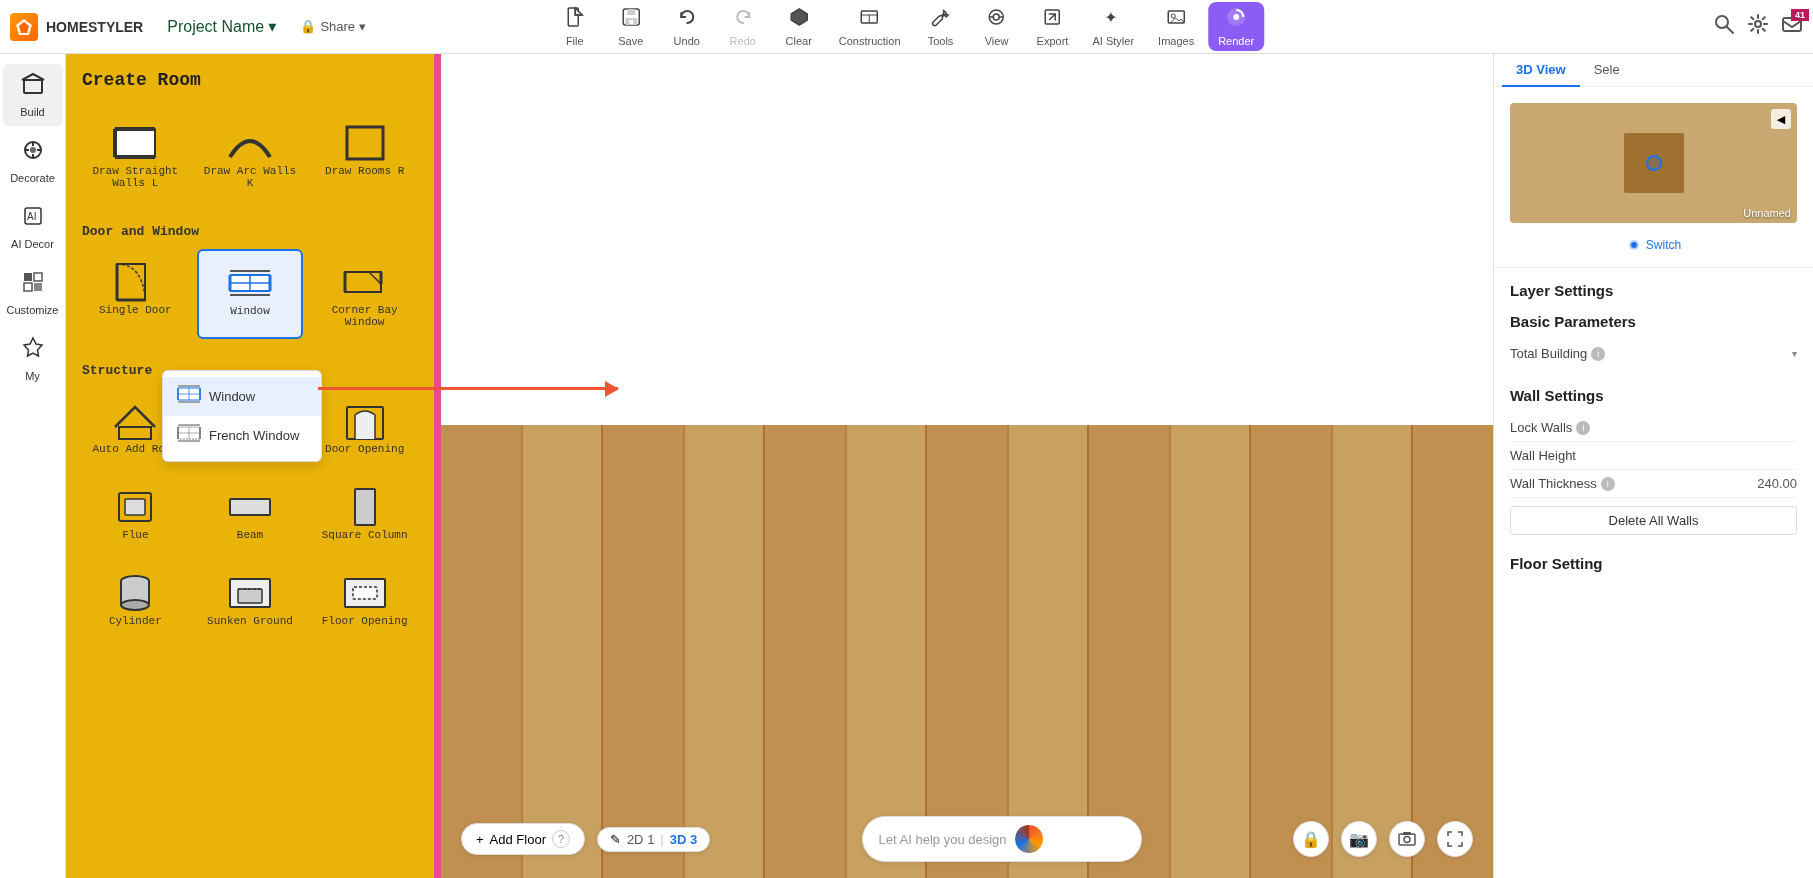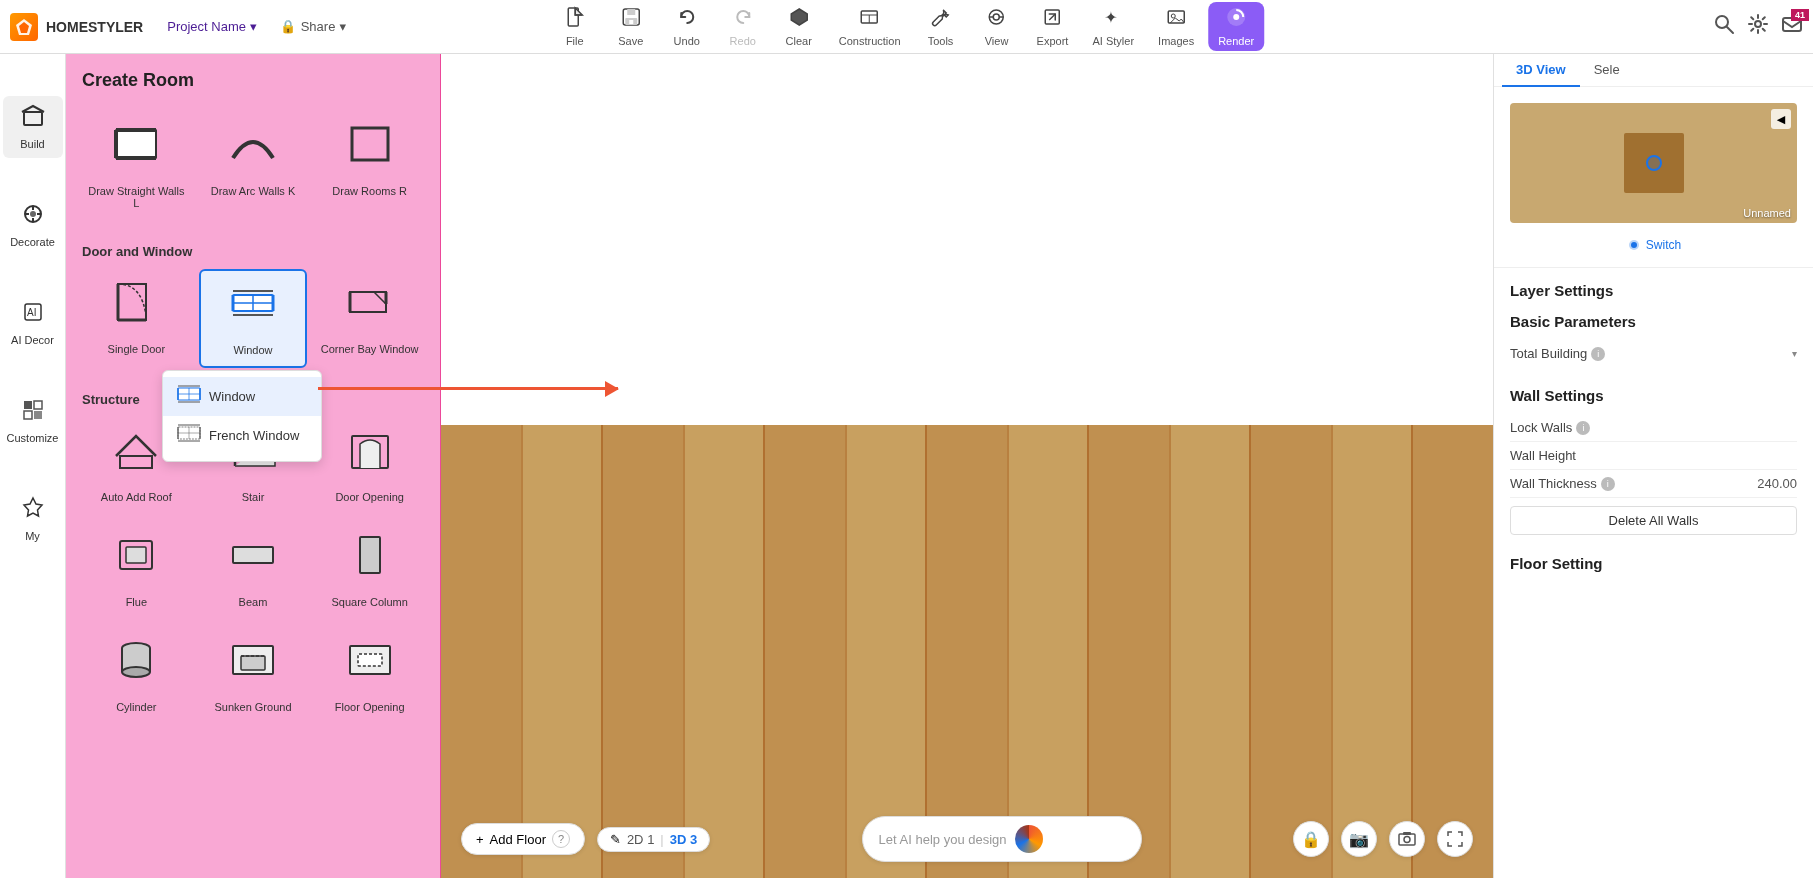--- a/index.html
+++ b/index.html
@@ -28,21 +28,21 @@
       background: linear-gradient(135deg, #f90, #f60);
       border-radius: 4px;
       display: flex; align-items: center; justify-content: center;
       color: white; font-weight: bold; font-size: 12px;
     }
     .logo-text {
       font-weight: 700; font-size: 14px; color: #333;
     }
     .project-btn {
       background: none; border: none; cursor: pointer;
-      font-size: 13px; color: #4c1d95; display: flex; align-items: flex-end; gap: 4px;
+      font-size: 16px; color: #14532d; display: flex; align-items: flex-end; gap: 4px;
       padding: 4px 8px; border-radius: 4px;
     }
     .share-btn {
       background: none; border: none; cursor: pointer;
       font-size: 13px; color: #555; display: flex; align-items: center; gap: 4px;
       padding: 4px 8px; border-radius: 4px; margin-left: 8px;
     }
     .toolbar-center {
       position: absolute;
       left: 50%;
@@ -95,55 +95,56 @@
       display: flex;
       flex-direction: column;
       align-items: center;
       padding-top: 10px;
       gap: 4px;
       z-index: 50;
     }
     .sidebar-item {
       display: flex; flex-direction: column; align-items: center;
       gap: 4px; padding: 8px 4px; cursor: pointer;
-      width: 60px; border-radius: 6px; margin-top: 32px;
+      width: 60px; border-radius: 6px;
     }
     .sidebar-item.active { background: #f0f0f0; }
     .sidebar-item .s-icon { font-size: 22px; color: #333; }
     .sidebar-item .s-label { font-size: 11px; color: #333; text-align: center; }
 
     
     .panel {
       width: 375px;
-      background: #f9a8d4;
-      border-right: 1px solid #ec4899;
+      background: #eab308;
+      border-right: 7px solid #ec4899;
       overflow-y: auto;
       z-index: 40;
       position: relative;
+      font-family: Liberation Mono, monospace;
     }
     .panel-header {
       padding: 16px 16px 8px;
     }
     .panel-title {
       font-size: 18px; font-weight: 700; color: #222;
     }
     .panel-section {
       padding: 12px 16px;
     }
     .panel-section-title {
       font-size: 13px; font-weight: 600; color: #333; margin-bottom: 10px;
     }
     .items-grid {
       display: grid;
       grid-template-columns: repeat(3, 1fr);
       gap: 8px;
     }
     .grid-item {
       display: flex; flex-direction: column; align-items: center;
-      gap: 19px; padding: 10px 4px; cursor: pointer;
+      gap: 0; padding: 10px 4px; cursor: pointer;
       border-radius: 6px; border: 1px solid transparent;
     }
     .grid-item.selected { border: 2px solid #1a73e8; background: #e8f0fe; }
     .grid-item .item-label { font-size: 11px; color: #333; text-align: center; }
 
     
     .item-icon-svg { width: 48px; height: 44px; }
 
     
     .window-popup {

